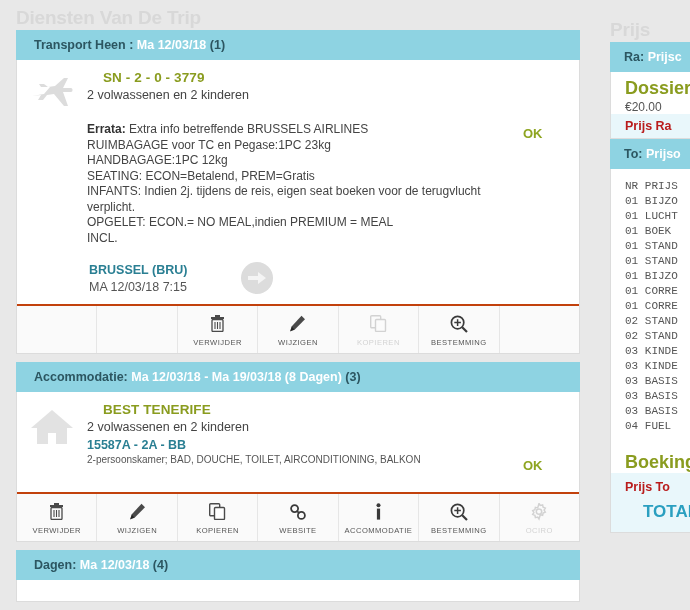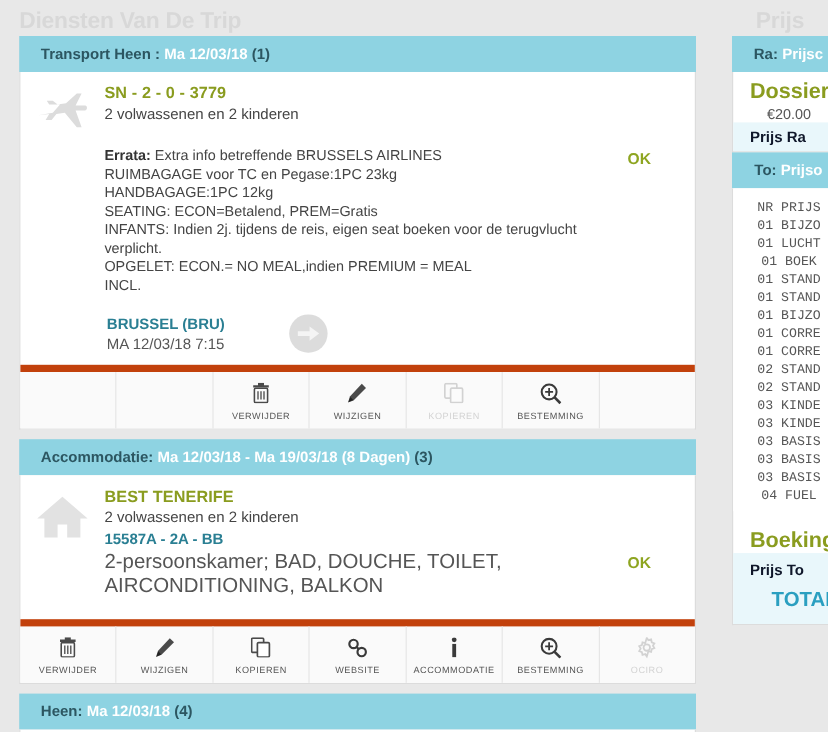--- a/index.html
+++ b/index.html
@@ -8,21 +8,21 @@
     width: 690px; height: 610px;
     overflow: hidden;
     background: #e8e8e8;
     font-family: "Liberation Sans", sans-serif;
     -webkit-font-smoothing: antialiased;
   }
   #screen { position: relative; width: 690px; height: 610px; }
 
   
   .col-left { position: absolute; left: 0; top: 0; width: 596px; height: 538px; }
-  .col-right { position: absolute; left: 596px; top: 0; width: 94px; height: 526px; text-align: center; }
+  .col-right { position: absolute; left: 596px; top: 12px; width: 94px; height: 526px; }
 
   .panel-title {
     font-size: 19px;
     color: #d8d8d8;
     font-weight: bold;
     letter-spacing: -0.2px;
     padding: 6px 0 0 16px;
     height: 30px;
     line-height: 24px;
     white-space: nowrap;
@@ -49,24 +49,24 @@
   .sec-head .date { color: #ffffff; font-weight: bold; }
   .sec-head .cnt { color: #2c5661; font-weight: bold; }
 
   .body-row { display: flex; padding: 10px 0 0 0; }
   .icon-col { width: 70px; flex: 0 0 70px; display: flex; justify-content: center; padding-top: 6px; }
   .info-col { flex: 1 1 auto; padding-right: 10px; }
   .ok-col { width: 56px; flex: 0 0 56px; text-align: left; padding-top: 6px; margin-top: 48px; }
 
   .ok-label { color: #8ea521; font-weight: bold; font-size: 13px; }
 
-  .svc-title { color: #8a9c1f; font-weight: bold; font-size: 13.5px; letter-spacing: 0.1px; }
+  .svc-title { color: #8a9c1f; font-weight: bold; font-size: 13.5px; letter-spacing: 0.1px; margin-left: 16px; }
   .svc-sub { color: #444; font-size: 12.5px; margin-top: 3px; }
   .svc-code { color: #2a7f93; font-weight: bold; font-size: 12.5px; margin-top: 4px; }
-  .svc-desc { color: #555; font-size: 17px; margin-top: 2px; }
+  .svc-desc { color: #555; font-size: 10px; margin-top: 2px; }
 
   .errata { margin-top: 20px; font-size: 12px; color: #444; line-height: 15.5px; }
   .errata b { color: #333; }
 
   .route {
     display: flex; align-items: center;
     padding: 16px 0 10px 72px;
     gap: 32px;
   }
   .route-port { }
@@ -74,21 +74,21 @@
   .route-port .when { color: #555; font-size: 12.5px; margin-top: 3px; }
   .arrow-circle {
     width: 32px; height: 32px; border-radius: 50%;
     background: #dcdcdc;
     margin: 0 22px;
     display: flex; align-items: center; justify-content: center;
     flex: 0 0 32px;
   }
 
   
-  .toolbar { display: flex; border-top: 6px solid #c2410c; background: #fafafa; }
+  .toolbar { display: flex; border-top: 2px solid #c2410c; background: #fafafa; }
   .tb-cell {
     flex: 1 1 0;
     border-right: 1px solid #e6e6e6;
     padding: 7px 2px 6px 2px;
     text-align: center;
     min-height: 46px;
   }
   .tb-cell:last-child { border-right: none; }
   .tb-cell.empty { }
   .tb-ico { height: 21px; display: flex; align-items: center; justify-content: center; }
@@ -103,21 +103,21 @@
   .rcard { background:#fff; border:1px solid #dcdcdc; border-top:none; border-right:none; margin-left: 14px; }
   .rhead {
     background:#8ed3e2; color:#2c5661; font-weight:bold; font-size:12.5px;
     padding: 8px 0 8px 14px; white-space: nowrap; margin-left: 14px;
   }
   .rhead .w { color:#fff; }
   .rline { padding: 6px 0 0 14px; white-space: nowrap; }
   .rline .k { color:#8a9c1f; font-weight:bold; font-size:18px; }
   .rline .v { color:#555; font-size:12px; display:block; margin-top:1px; }
   .rsub {
-    background:#e9f7fb; color:#0f172a; font-weight:bold; font-size:12.5px;
+    background:#e9f7fb; color:#b91c1c; font-weight:bold; font-size:12.5px;
     padding: 5px 0 5px 14px; white-space: nowrap; display:flex; align-items:center; gap:18px;
   }
   .rtable { background:#fff; padding: 10px 0 4px 14px; }
   .rtable .trow {
     font-family: "Liberation Mono", monospace;
     font-size: 11px; color: #555;
     line-height: 15px; white-space: nowrap;
   }
   .rtable .trow.hdr { color:#555; }
   .rtotal { color:#2a9fc0; font-weight:bold; font-size:17px; padding: 6px 0 10px 32px; white-space: nowrap; }
@@ -314,21 +314,21 @@
                 </svg>
             </div>
             <div class="tb-lbl">OCIRO</div>
           </div>
         </div>
       </div>
     </div>
 
     <div class="card-wrap">
       <div class="sec-head">
-        <span>Heen:</span>
+        <span>Dagen:</span>
         <span class="date">Ma 12/03/18</span>
         <span class="cnt">(4)</span>
       </div>
       <div class="card" style="height:22px"></div>
     </div>
 
   </div>
 
   <div class="col-right">
     <div class="panel-title right">Prijs</div>

